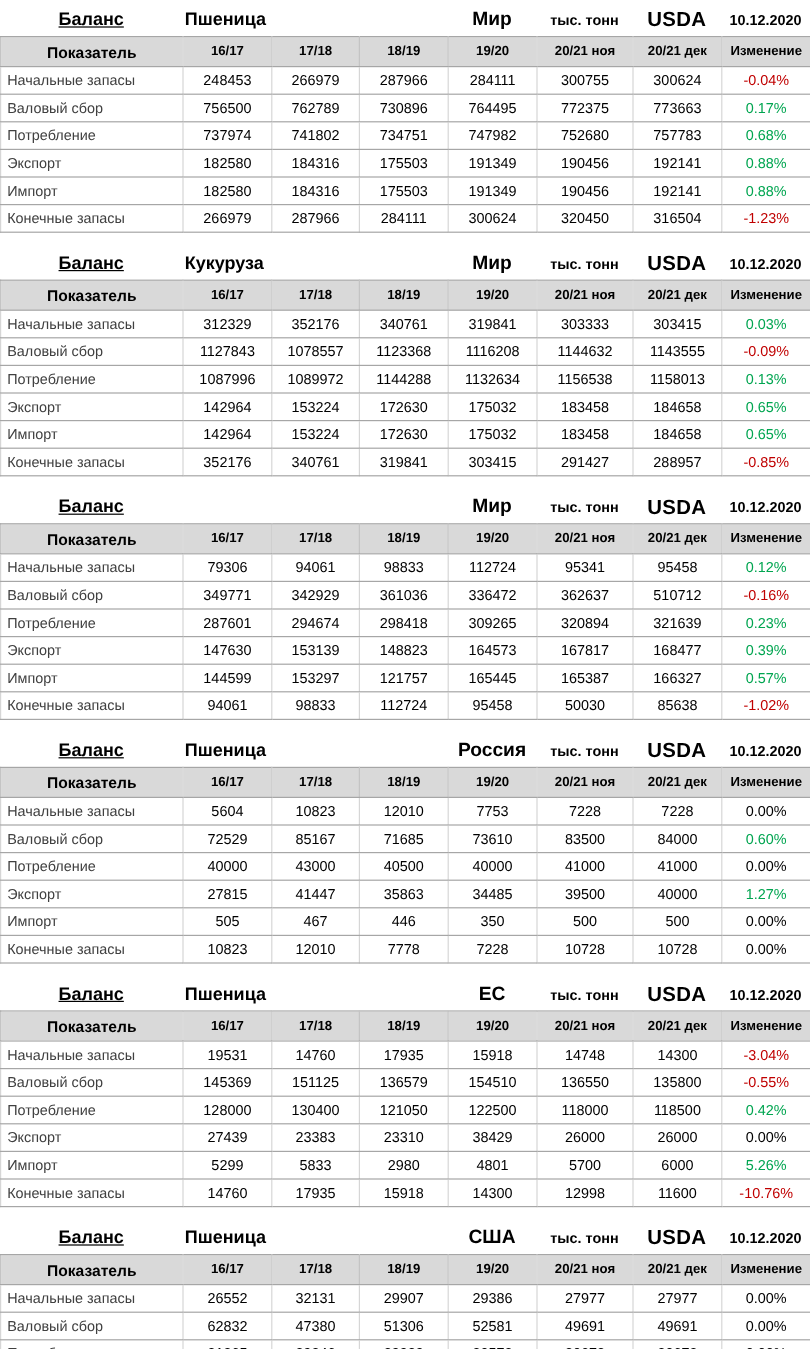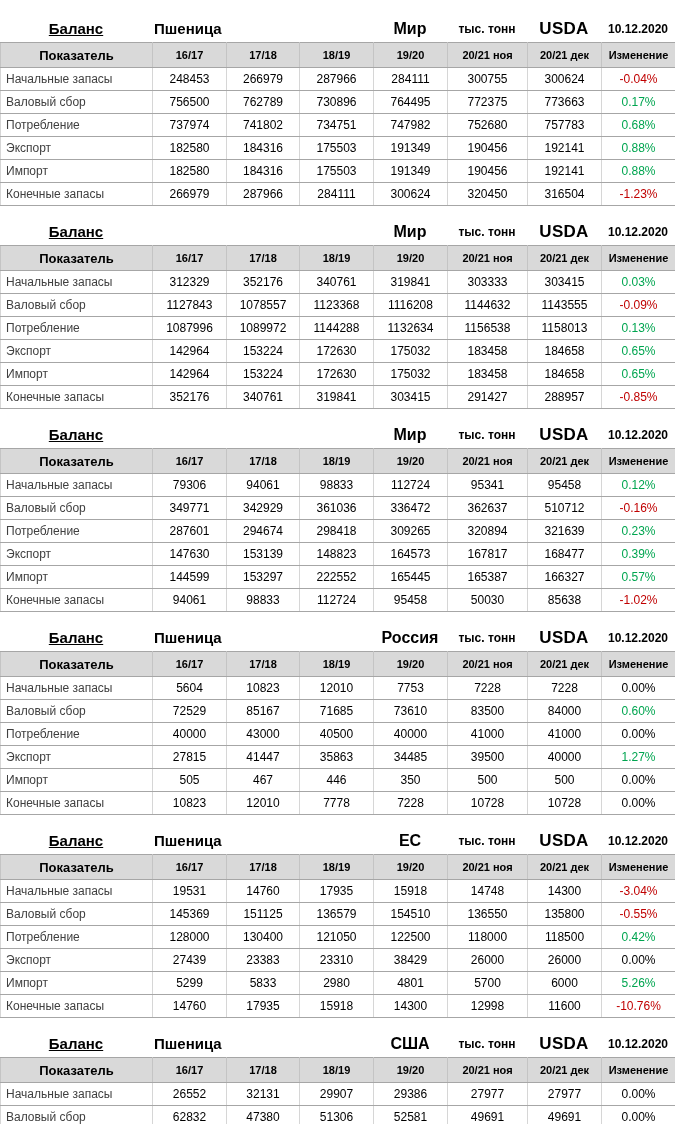--- a/index.html
+++ b/index.html
@@ -3,21 +3,21 @@
 <meta charset="utf-8">
 <style>
   html, body { margin: 0; padding: 0; background: #ffffff; }
   body {
     width: 675px;
     font-family: "Liberation Sans", sans-serif;
     color: #000;
     -webkit-font-smoothing: antialiased;
   }
   .report { width: 675px; padding-top: 3px; }
-  .balance-block { margin-bottom: 12px; margin-top: 12px; }
+  .balance-block { margin-bottom: 12px; }
 
   
   .title-row {
     display: grid;
     grid-template-columns: 152px 74px 73px 74px 74px 80px 74px 74px;
     align-items: center;
     height: 27px;
   }
   .t-balance   { grid-column: 1; text-align: center; font-weight: bold; font-size: 15px; text-decoration: underline; }
   .t-commodity { grid-column: 2 / span 3; text-align: left; font-weight: bold; font-size: 15px; padding-left: 2px; }
@@ -158,20 +158,21 @@
             <td>316504</td>
             <td class="change neg">-1.23%</td>
           </tr>
         </tbody>
     </table>
   </div>
 
   <div class="balance-block">
     <div class="title-row">
       <span class="t-balance">Баланс</span>
+      <span class="t-commodity">Кукуруза</span>
       <span class="t-region">Мир</span>
       <span class="t-unit">тыс. тонн</span>
       <span class="t-source">USDA</span>
       <span class="t-date">10.12.2020</span>
     </div>
     <table class="balance">
       <colgroup>
         <col style="width:152px">
           <col style="width:74px">
           <col style="width:73px">
@@ -327,21 +328,21 @@
             <td>148823</td>
             <td>164573</td>
             <td>167817</td>
             <td>168477</td>
             <td class="change pos">0.39%</td>
           </tr>
           <tr>
             <td class="row-label">Импорт</td>
             <td>144599</td>
             <td>153297</td>
-            <td>222552</td>
+            <td>121757</td>
             <td>165445</td>
             <td>165387</td>
             <td>166327</td>
             <td class="change pos">0.57%</td>
           </tr>
           <tr>
             <td class="row-label">Конечные запасы</td>
             <td>94061</td>
             <td>98833</td>
             <td>112724</td>

